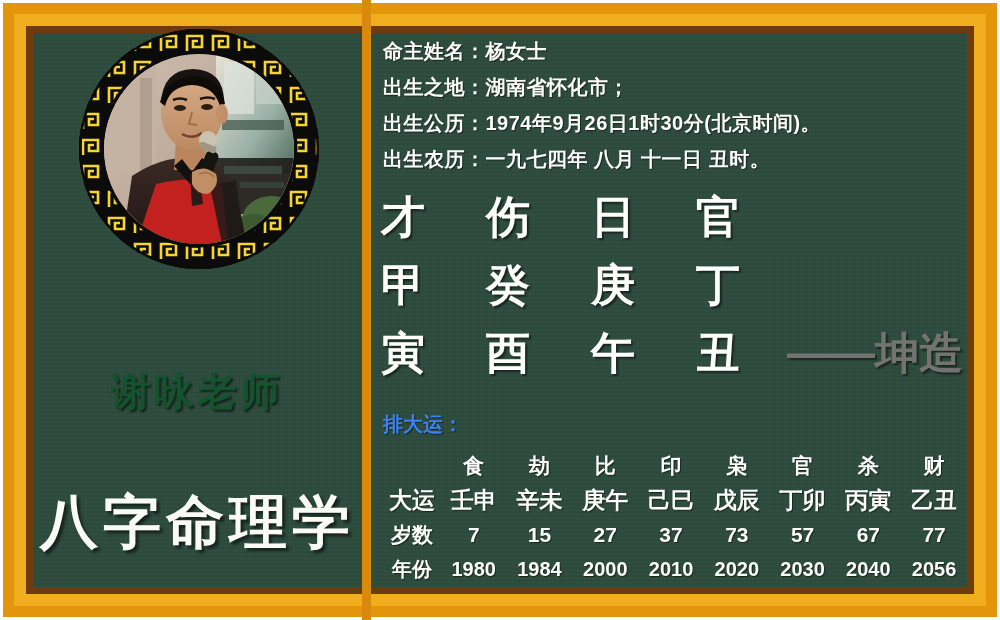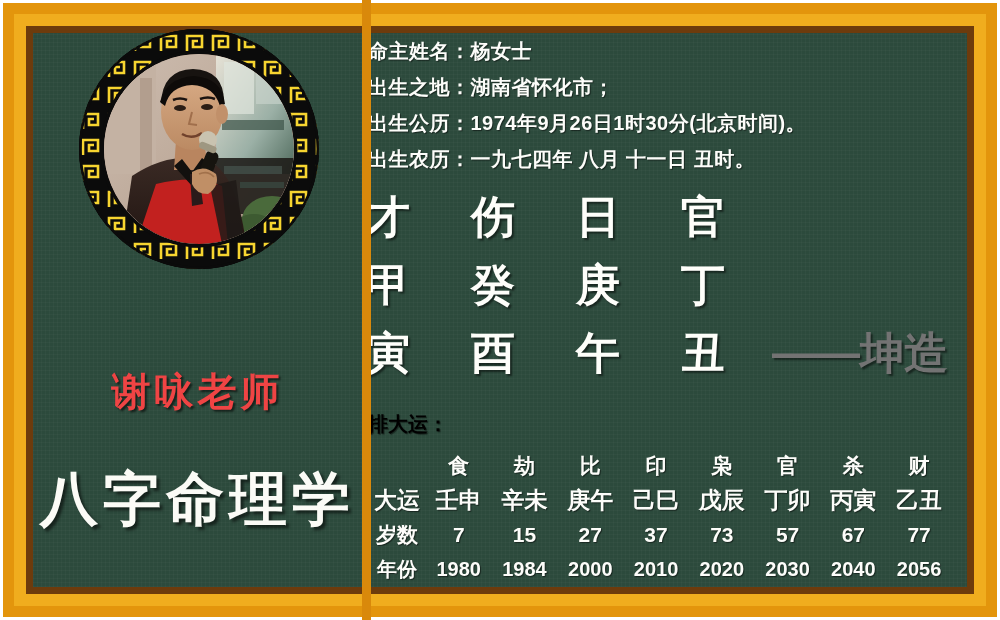--- a/index.html
+++ b/index.html
@@ -104,42 +104,42 @@
     overflow: hidden;
     background: #b9a08f;
   }
   .photo-svg { display:block; width:190px; height:190px; }
 
   .teacher-name {
     position: absolute;
     left: 0; top: 332px;
     width: 329px;
     text-align: center;
-    color: #ef4444;
+    color: #14532d;
     font-size: 39px;
     font-weight: bold;
     letter-spacing: 4px;
     text-shadow: 2px 2px 2px rgba(0,0,0,0.55);
   }
   .subject-title {
     position: absolute;
-    left: 0; top: 428px;
+    left: 0; top: 451px;
     width: 329px;
     text-align: center;
     color: #fbfbf6;
     font-size: 58px;
     font-weight: bold;
     letter-spacing: 5px;
     text-shadow: 3px 3px 3px rgba(0,0,0,0.55);
   }
 
   
   .right-panel {
     position: absolute;
-    left: 356px; top: 33px;
+    left: 371px; top: 33px;
     width: 596px; height: 570px;
     z-index: 4;
     color: #ffffff;
   }
 
   .info-list {
     position: absolute;
     left: 12px;
     top: 0px;
     width: 584px;
@@ -185,21 +185,21 @@
 
   .luck-section {
     position: absolute;
     left: 12px;
     top: 378px;
     width: 584px;
   }
   .luck-heading {
     font-size: 20px;
     font-weight: bold;
-    color: #000000;
+    color: #3b82f6;
     text-shadow: 1px 1px 1px rgba(0,0,0,0.5);
     margin-bottom: 12px;
   }
   .luck-table {
     border-collapse: collapse;
     font-weight: bold;
     color: #fdfdfa;
   }
   .luck-table td {
     padding: 0 0 0 0;

